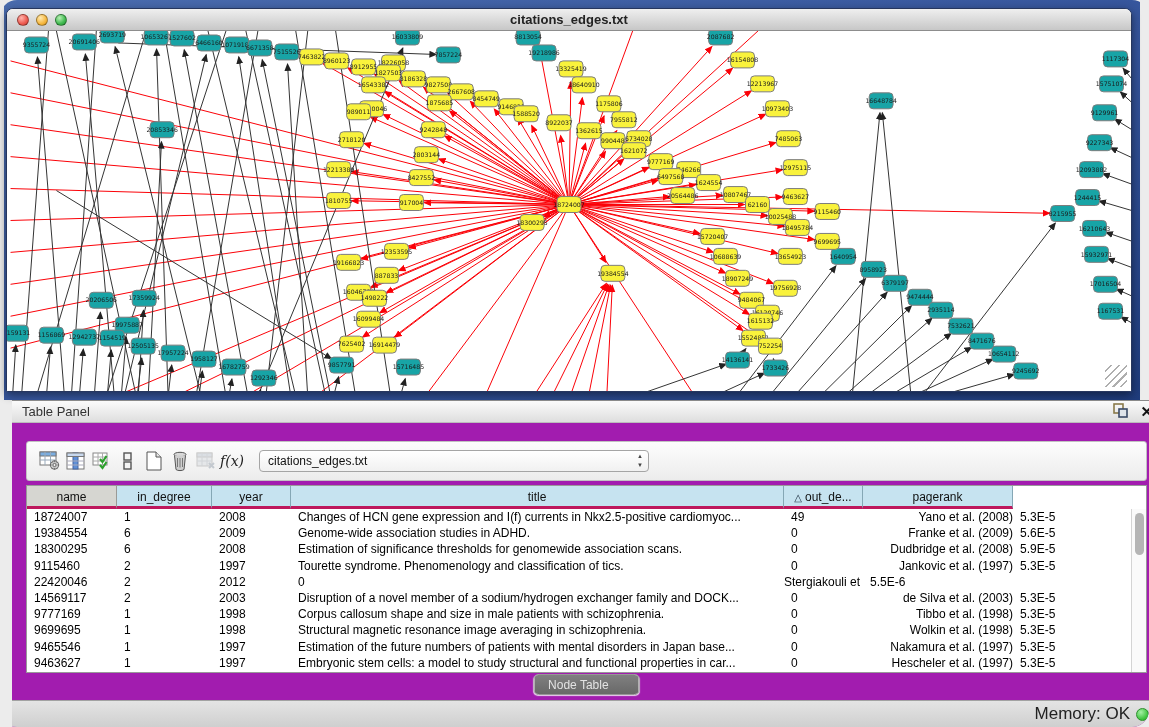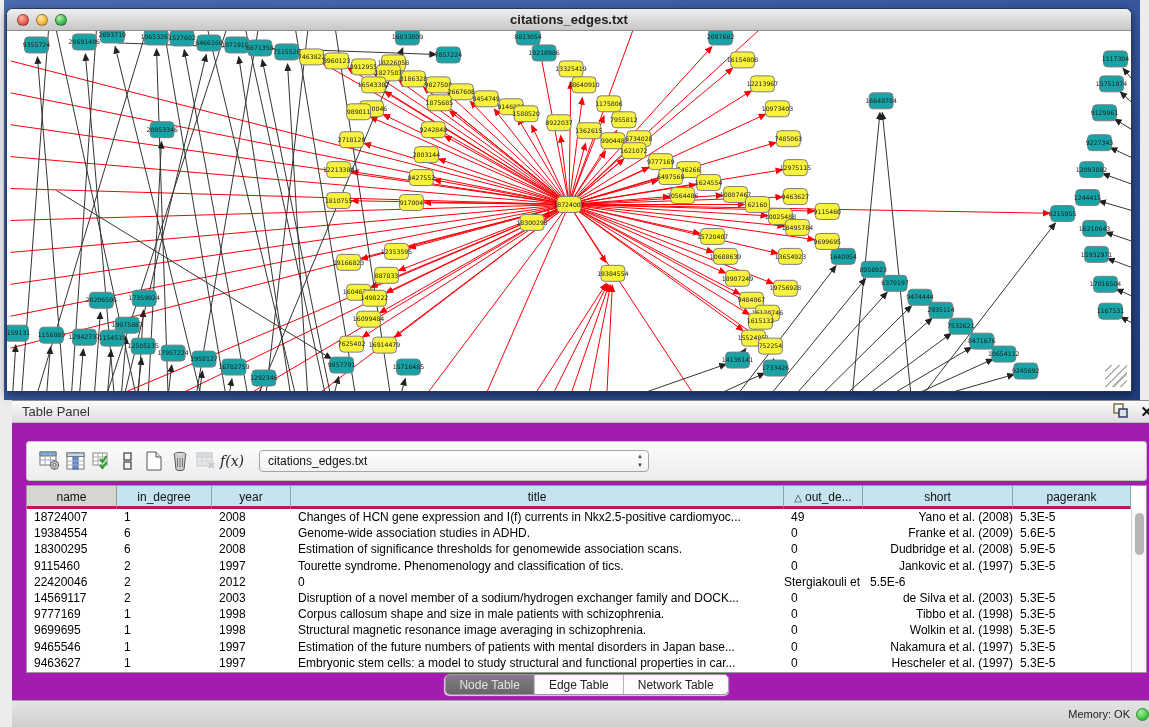--- a/index.html
+++ b/index.html
@@ -1,17 +1,17 @@
 <!DOCTYPE html>
 <html><head>
 <meta charset="utf-8">
 <style>
   * { margin:0; padding:0; box-sizing:border-box; }
   body { font-family:"Liberation Sans", sans-serif; background:#ececec; }
-  .screen { position:relative; width:1149px; height:727px; overflow:hidden; background:#ececec; }
+  .screen { position:relative; width:1149px; height:727px; overflow:hidden; background:#ececec;border-radius:17px; }
 
   
   .top-section { position:absolute; top:0; left:0; width:1149px; height:400px; background:#ececec; }
   .desktop { position:absolute; left:4px; right:9px; top:0; bottom:0;
              background:linear-gradient(160deg,#4a6cae 0%,#35549b 55%,#1f3c7c 100%); }
   .net-window { position:absolute; left:6px; top:8px; width:1126px; height:384px;
                 border:1px solid #26365e; border-radius:7px 7px 2px 2px;
                 box-shadow:0 3px 10px rgba(0,0,0,.45); background:#fff; }
   .titlebar { height:22px; border-radius:6px 6px 0 0;
               background:linear-gradient(#efefef,#c7c7c7); border-bottom:1px solid #8d8d8d;
@@ -59,29 +59,29 @@
   .trow { height:16.2px; }
   .td { font-size:12px; color:#000; line-height:16px; white-space:nowrap; overflow:hidden;
         padding-left:7px; }
   .td.c5 { text-align:right; padding-left:0; }
   .vscroll { position:absolute; right:0; top:23px; bottom:0; width:15px; background:#fafafa;
              border-left:1px solid #d4d4d4; }
   .vthumb { position:absolute; left:3px; top:4px; width:9px; height:42px; border-radius:6px; background:#b5b5b5; }
 
   .tabs { position:absolute; bottom:5px; left:50%; transform:translateX(-50%);
           display:flex; border:1px solid #979797; border-radius:5px; overflow:hidden;
-          background:#fdfdfd; height:21px; box-shadow:0 1px 1px rgba(255,255,255,.8); }
+          background:#fdfdfd; height:21px; box-shadow:0 1px 1px rgba(255,255,255,.8);flex-direction:column; }
   .seg { padding:0 14px; font-size:12px; line-height:20px; color:#222; border-left:1px solid #b3b3b3; }
   .seg:first-child { border-left:none; }
   .seg.active { background:linear-gradient(#808080,#676767); color:#e3e3e3; }
 
   .statusbar { position:absolute; bottom:0; left:0; right:0; height:27px;
                background:linear-gradient(#e4e4e4,#cfcfcf); border-top:1px solid #a2a2a2;
                display:flex; align-items:center; justify-content:flex-end; padding-right:12px; gap:6px; }
-  .statusbar .mem { font-size:11px; color:#222; }
+  .statusbar .mem { font-size:17px; color:#222; }
   .memdot { width:13px; height:13px; border-radius:50%; border:1px solid #2a8f2a;
             background:radial-gradient(circle at 35% 30%,#a5f0a5,#3fc43f 65%,#27a327); }
 
   svg text.nlab { font-family:"DejaVu Sans", sans-serif; font-size:6.2px; fill:#1a1a1a; }
 </style>
 </head>
 <body>
 
 <div class="screen">
 
@@ -837,21 +837,20 @@
       </div>
 
       <div class="tablewrap">
         <div class="tinner">
           <div class="tr thead" id="thead">
               <div class="th first">name</div>
               <div class="th">in_degree</div>
               <div class="th">year</div>
               <div class="th">title</div>
               <div class="th"><span class="sort-tri">△</span>out_de...</div>
-              <div class="th">short</div>
               <div class="th">pagerank</div>
             </div>
           <div id="tbody">
               <div class="tr trow">
                 <div class="td c0">18724007</div>
                 <div class="td c1">1</div>
                 <div class="td c2">2008</div>
                 <div class="td c3">Changes of HCN gene expression and I(f) currents in Nkx2.5-positive cardiomyoc...</div>
                 <div class="td c4">49</div>
                 <div class="td c5">Yano et al. (2008)</div>

